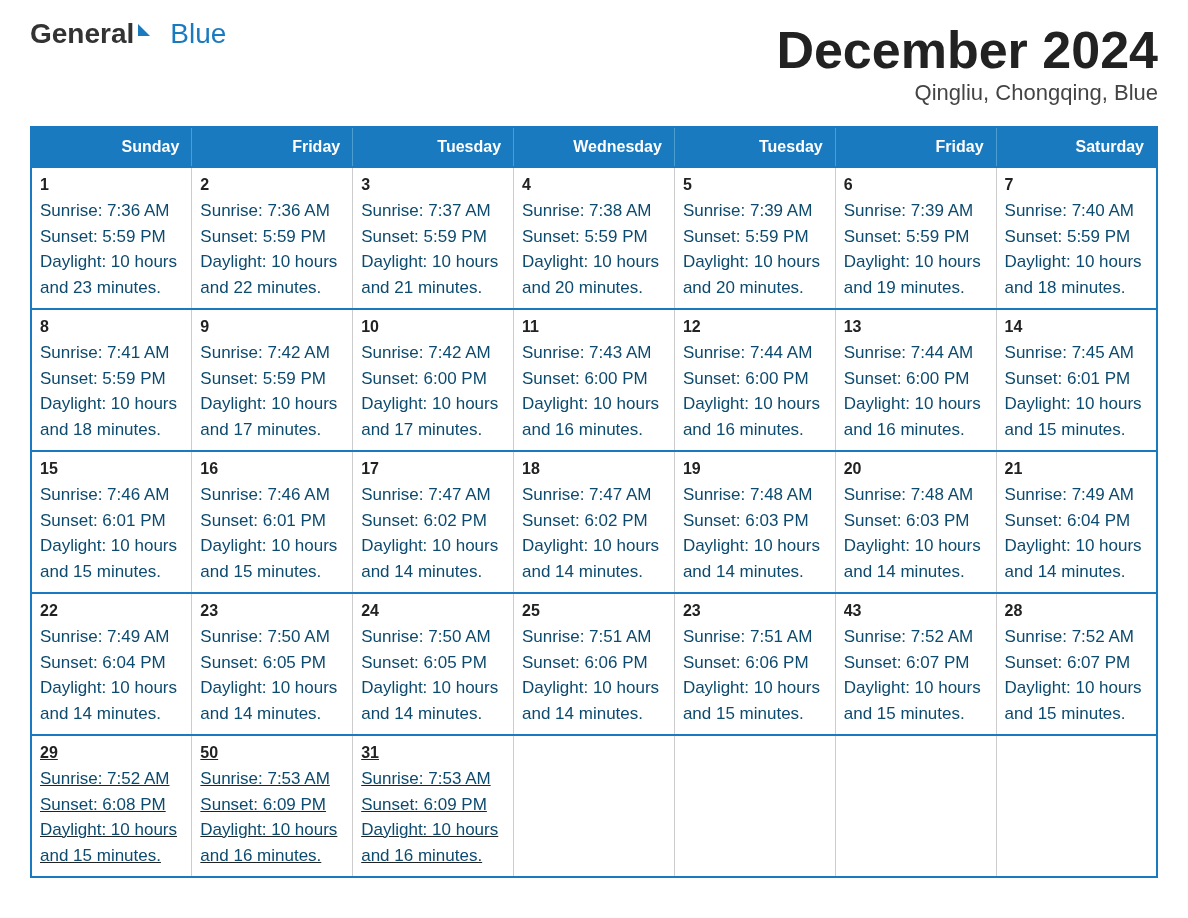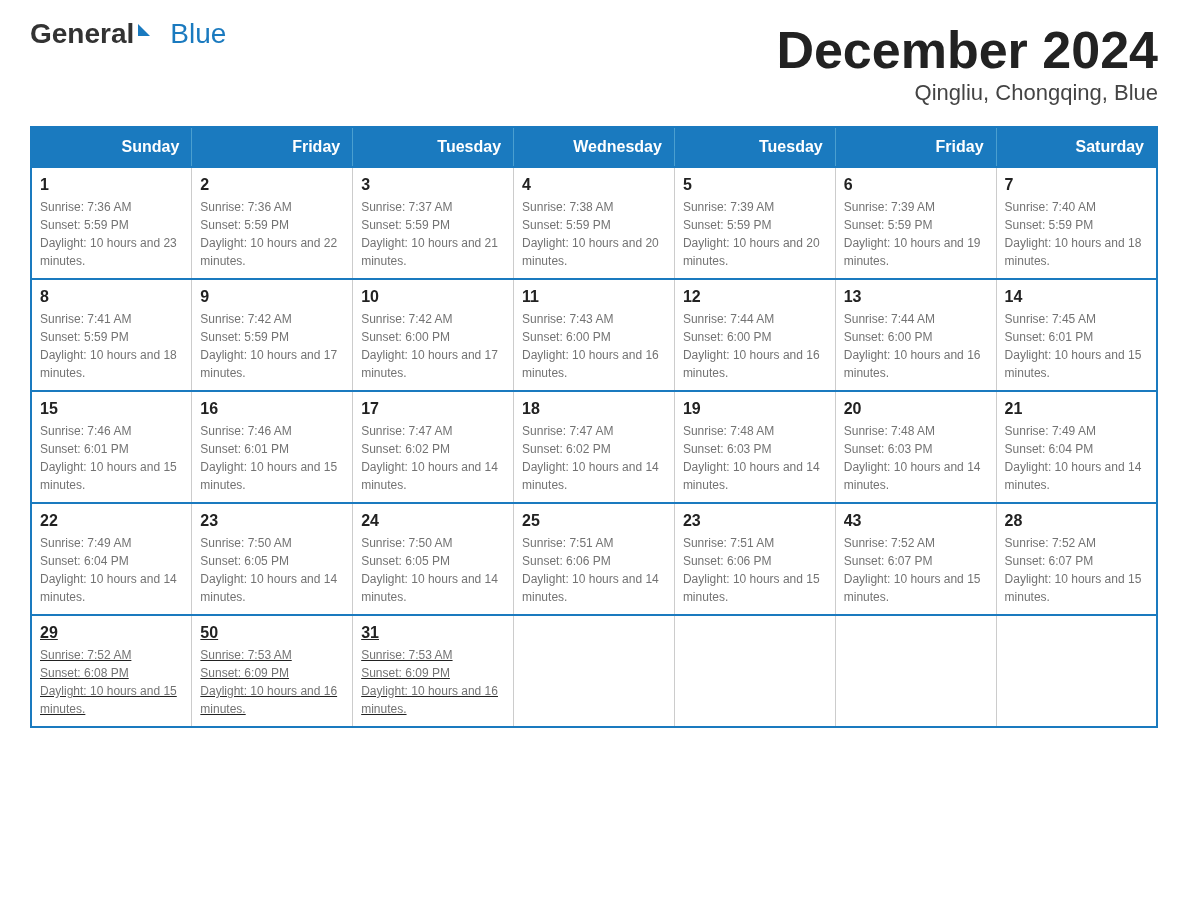--- a/index.html
+++ b/index.html
@@ -94,22 +94,22 @@
       border-right: none;
     }
     .day-num {
       font-size: 16px;
       font-weight: bold;
       color: #222;
       display: block;
       margin-bottom: 4px;
     }
     .day-info {
-      font-size: 12px;
-      color: #737373;
+      font-size: 17px;
+      color: #0c4a6e;
       line-height: 1.5;
       margin-top: 8px;
     }
     tbody tr:last-child td {
       border-bottom: none;
       text-decoration: underline;
     }
   </style>
 </head>
 <body>

